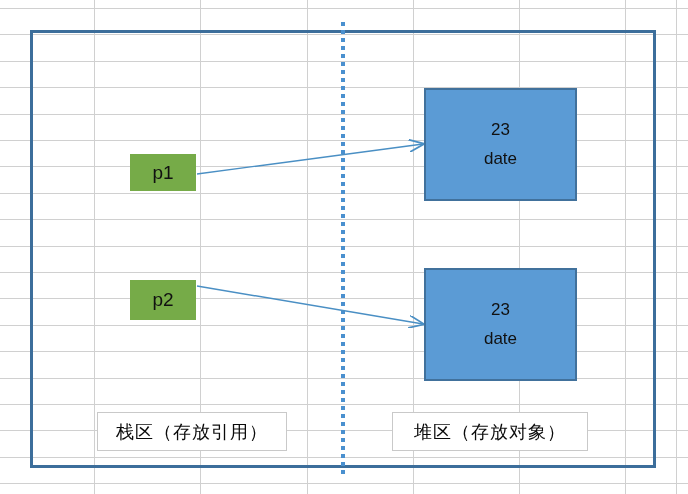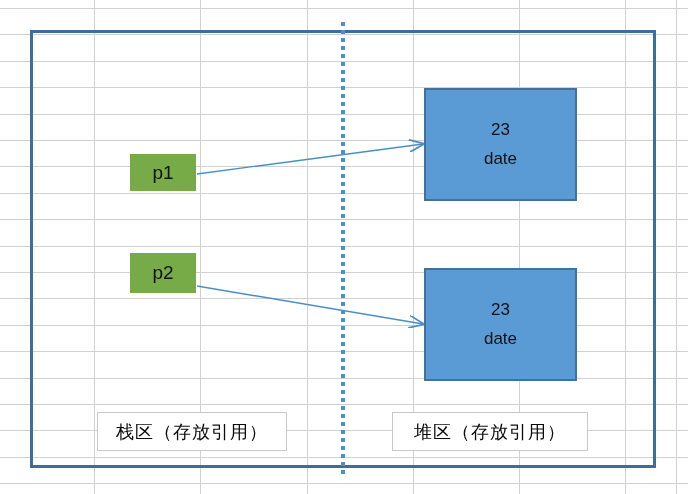--- a/index.html
+++ b/index.html
@@ -109,35 +109,35 @@
       </marker>
     </defs>
     <line x1="197" y1="174" x2="423" y2="144" stroke="#4a8fc4" stroke-width="1.4" marker-end="url(#ah)"></line>
     <line x1="197" y1="286" x2="423" y2="324" stroke="#4a8fc4" stroke-width="1.4" marker-end="url(#ah)"></line>
   </svg>
 
   <div class="ptr-box" style="left:130px; top:154px; width:66px; height:37px;">
     <span>p1</span>
   </div>
 
-  <div class="ptr-box" style="left:130px; top:253px; width:66px; height:40px;">
+  <div class="ptr-box" style="left:130px; top:280px; width:66px; height:40px;">
     <span>p2</span>
   </div>
 
   <div class="obj-box" style="left:424px; top:88px; width:153px; height:113px;">
     <span class="obj-line">23</span>
     <span class="obj-line">date</span>
   </div>
 
   <div class="obj-box" style="left:424px; top:268px; width:153px; height:113px;">
     <span class="obj-line">23</span>
     <span class="obj-line">date</span>
   </div>
 
   <div class="region-label" style="left:85px; top:412px; width:190px; height:39px;">
     <span>栈区（存放引用）</span>
   </div>
 
   <div class="region-label" style="left:380px; top:412px; width:196px; height:39px;">
-    <span>堆区（存放引用）</span>
+    <span>堆区（存放对象）</span>
   </div>
 
 </div>
 
 </body></html>

